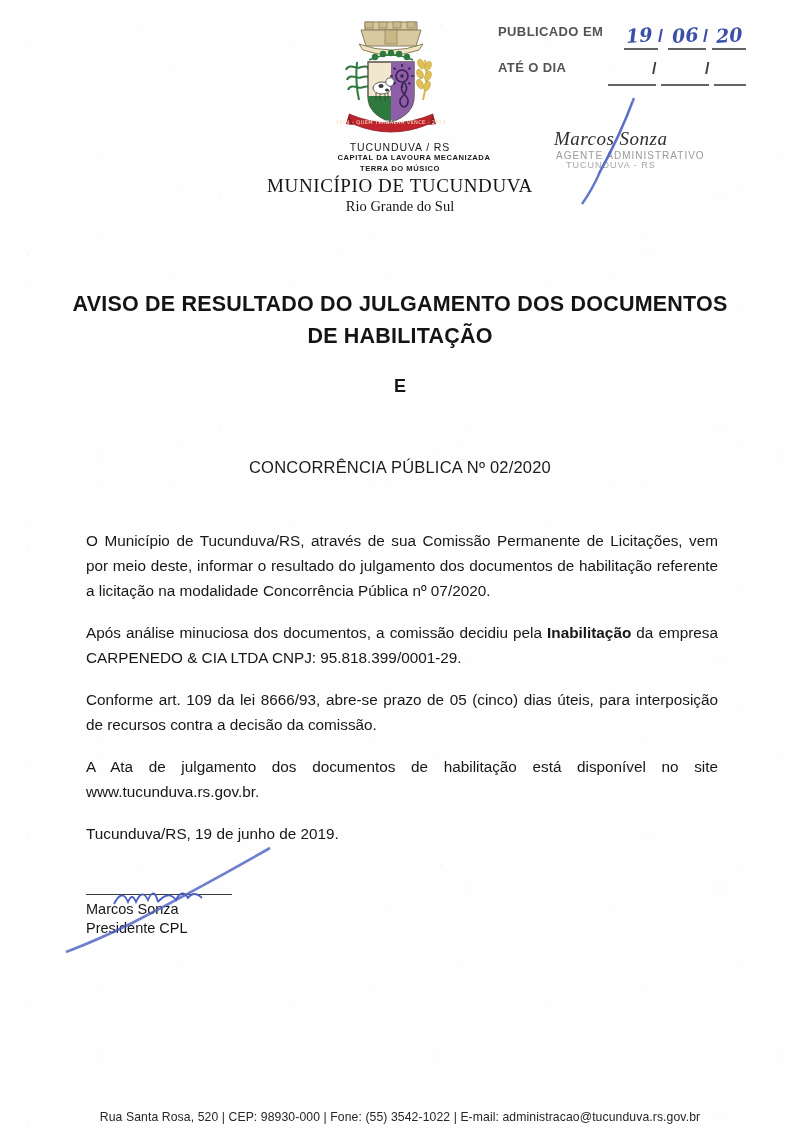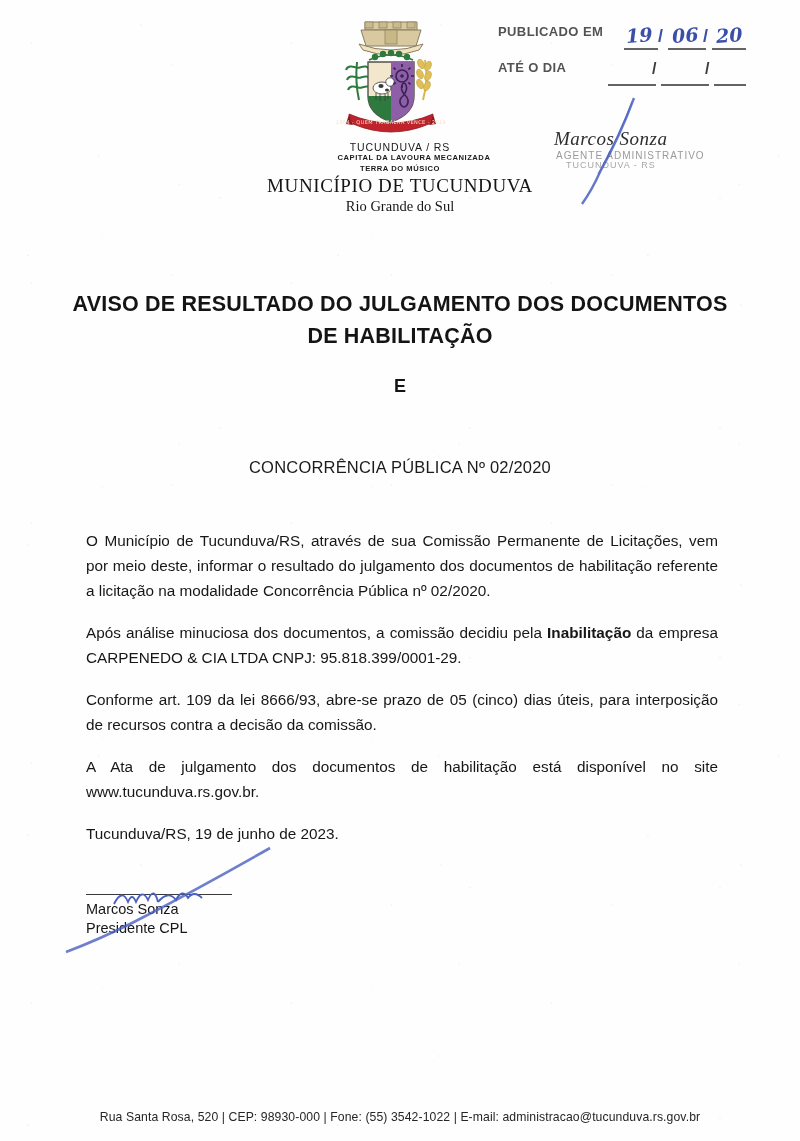--- a/index.html
+++ b/index.html
@@ -373,25 +373,25 @@
   <svg class="pen" style="left:560px; top:96px; width:120px; height:110px;" viewBox="0 0 120 110">
     <path d="M74 2 Q60 40 40 76 Q32 94 22 108" stroke="#4a5fc0" stroke-width="2.4" fill="none" opacity=".85"></path>
     <path d="M72 6 Q58 42 38 78" stroke="#4a5fc0" stroke-width="1.2" fill="none" opacity=".6"></path>
   </svg>
 
   <div class="doc-title" id="title-main">AVISO DE RESULTADO DO JULGAMENTO DOS DOCUMENTOS DE HABILITAÇÃO</div>
   <div class="doc-title" id="title-e">E</div>
   <div id="subtitle">CONCORRÊNCIA PÚBLICA Nº 02/2020</div>
 
   <div id="body">
-    <p>O Município de Tucunduva/RS, através de sua Comissão Permanente de Licitações, vem por meio deste, informar o resultado do julgamento dos documentos de habilitação referente a licitação na modalidade Concorrência Pública nº 02/2020.</p>
+    <p>O Município de Tucunduva/RS, através de sua Comissão Permanente de Licitações, vem por meio deste, informar o resultado do julgamento dos documentos de habilitação referente a licitação na modalidade Concorrência Pública nº 07/2020.</p>
     <p><span>Após análise minuciosa dos documentos, a comissão decidiu pela </span><b>Inabilitação</b><span> da empresa CARPENEDO &amp; CIA LTDA CNPJ: 95.818.399/0001-29.</span></p>
     <p>Conforme art. 109 da lei 8666/93, abre-se prazo de 05 (cinco) dias úteis, para interposição de recursos contra a decisão da comissão.</p>
     <p>A Ata de julgamento dos documentos de habilitação está disponível no site www.tucunduva.rs.gov.br.</p>
-    <p class="last">Tucunduva/RS, 19 de junho de 2023.</p>
+    <p class="last">Tucunduva/RS, 19 de junho de 2019.</p>
   </div>
 
   <div id="sig-block">
     <div id="sig-line"></div>
     <div id="sig-name">Marcos Sonza</div>
     <div id="sig-role">Presidente CPL</div>
   </div>
 
   <svg class="pen" style="left:110px; top:884px; width:100px; height:26px;" viewBox="0 0 100 26">
     <path d="M4 20 Q12 4 18 18 Q22 8 26 18 Q32 4 38 16 Q44 2 48 18" stroke="#4a5fc0" stroke-width="1.8" fill="none"></path>

